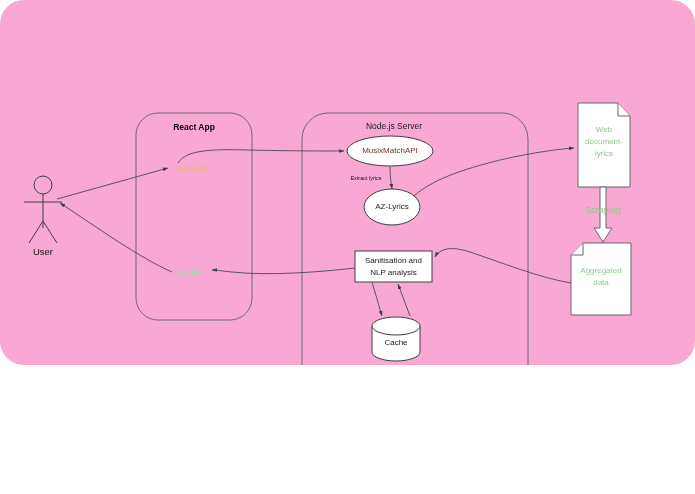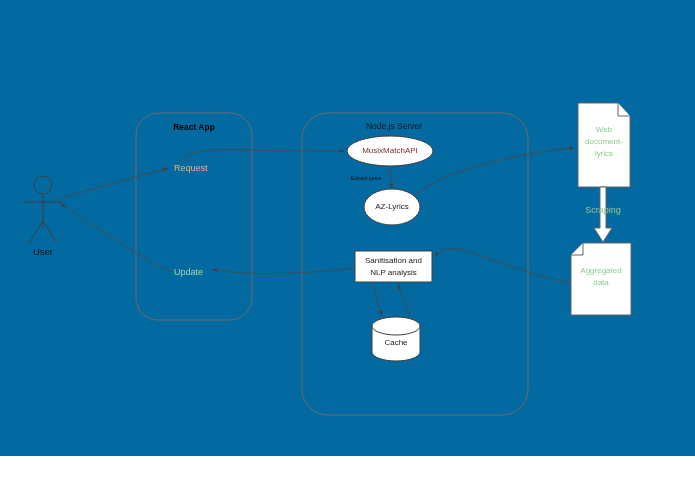--- a/index.html
+++ b/index.html
@@ -6,23 +6,24 @@
     margin: 0;
     padding: 0;
     background: #ffffff;
   }
   body {
     font-family: "Liberation Sans", sans-serif;
   }
   #canvas {
     position: relative;
     width: 695px;
-    height: 456px;
-    background: #0369a1;
+    height: 365px;
+    background: #f9a8d4;
     overflow: hidden;
+    border-radius: 24px;
   }
   #diagram-svg {
     position: absolute;
     left: 0;
     top: 0;
     width: 695px;
     height: 494px;
   }
   .stroke {
     fill: none;

